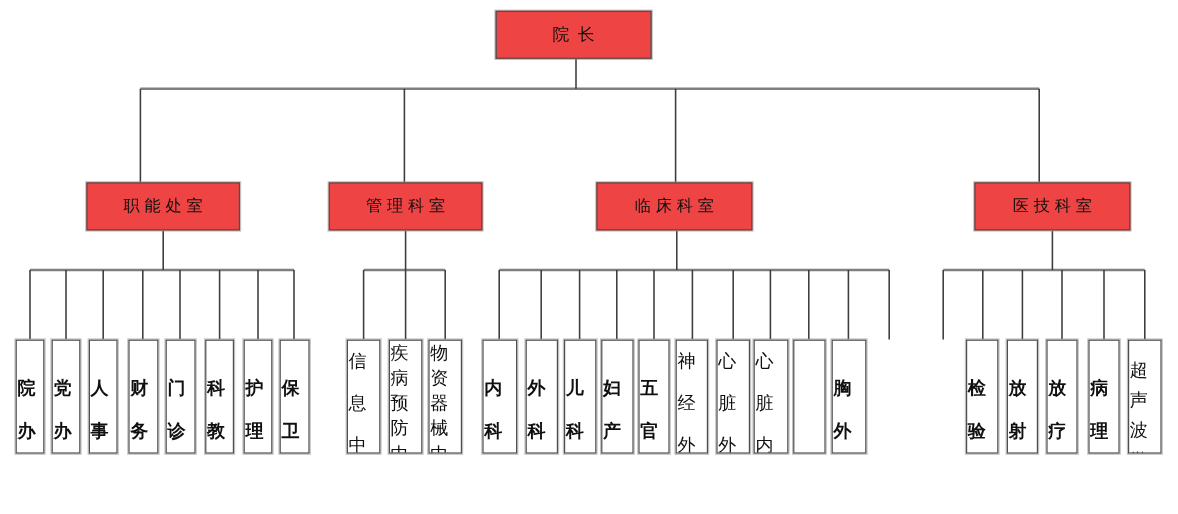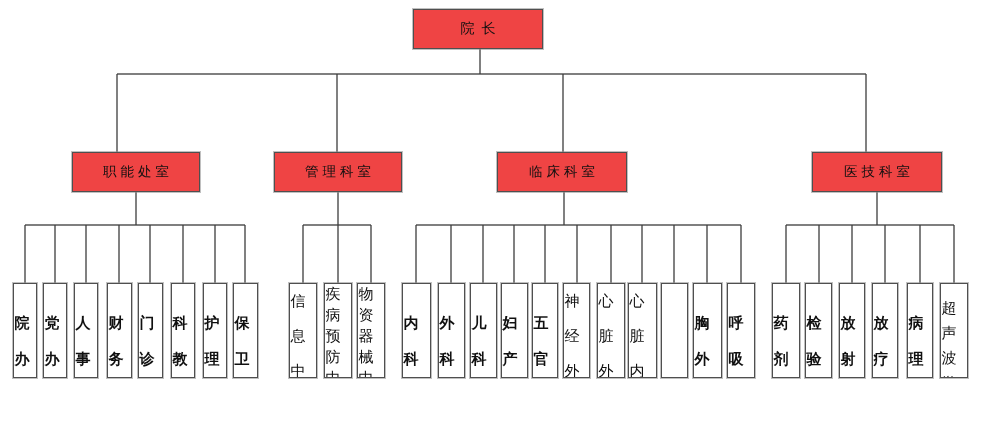--- a/index.html
+++ b/index.html
@@ -128,27 +128,21 @@
     </div>
   <div class="vbox chars4" style="left:628px;width:29px">
       <span class="vtext">心脏内科</span>
     </div>
   <div class="vbox chars3" style="left:661px;width:27px">
       <span class="vtext">血管科</span>
     </div>
   <div class="vbox chars2" style="left:693px;width:29px">
       <span class="vtext">胸外</span>
     </div>
-  <div class="vbox chars2" style="left:727px;width:28px">
-      <span class="vtext">呼吸</span>
-    </div>
 
-  <div class="vbox chars2" style="left:772px;width:28px">
-      <span class="vtext">药剂</span>
-    </div>
   <div class="vbox chars2" style="left:805px;width:27px">
       <span class="vtext">检验</span>
     </div>
   <div class="vbox chars2" style="left:839px;width:26px">
       <span class="vtext">放射</span>
     </div>
   <div class="vbox chars2" style="left:872px;width:26px">
       <span class="vtext">放疗</span>
     </div>
   <div class="vbox chars2" style="left:907px;width:26px">

